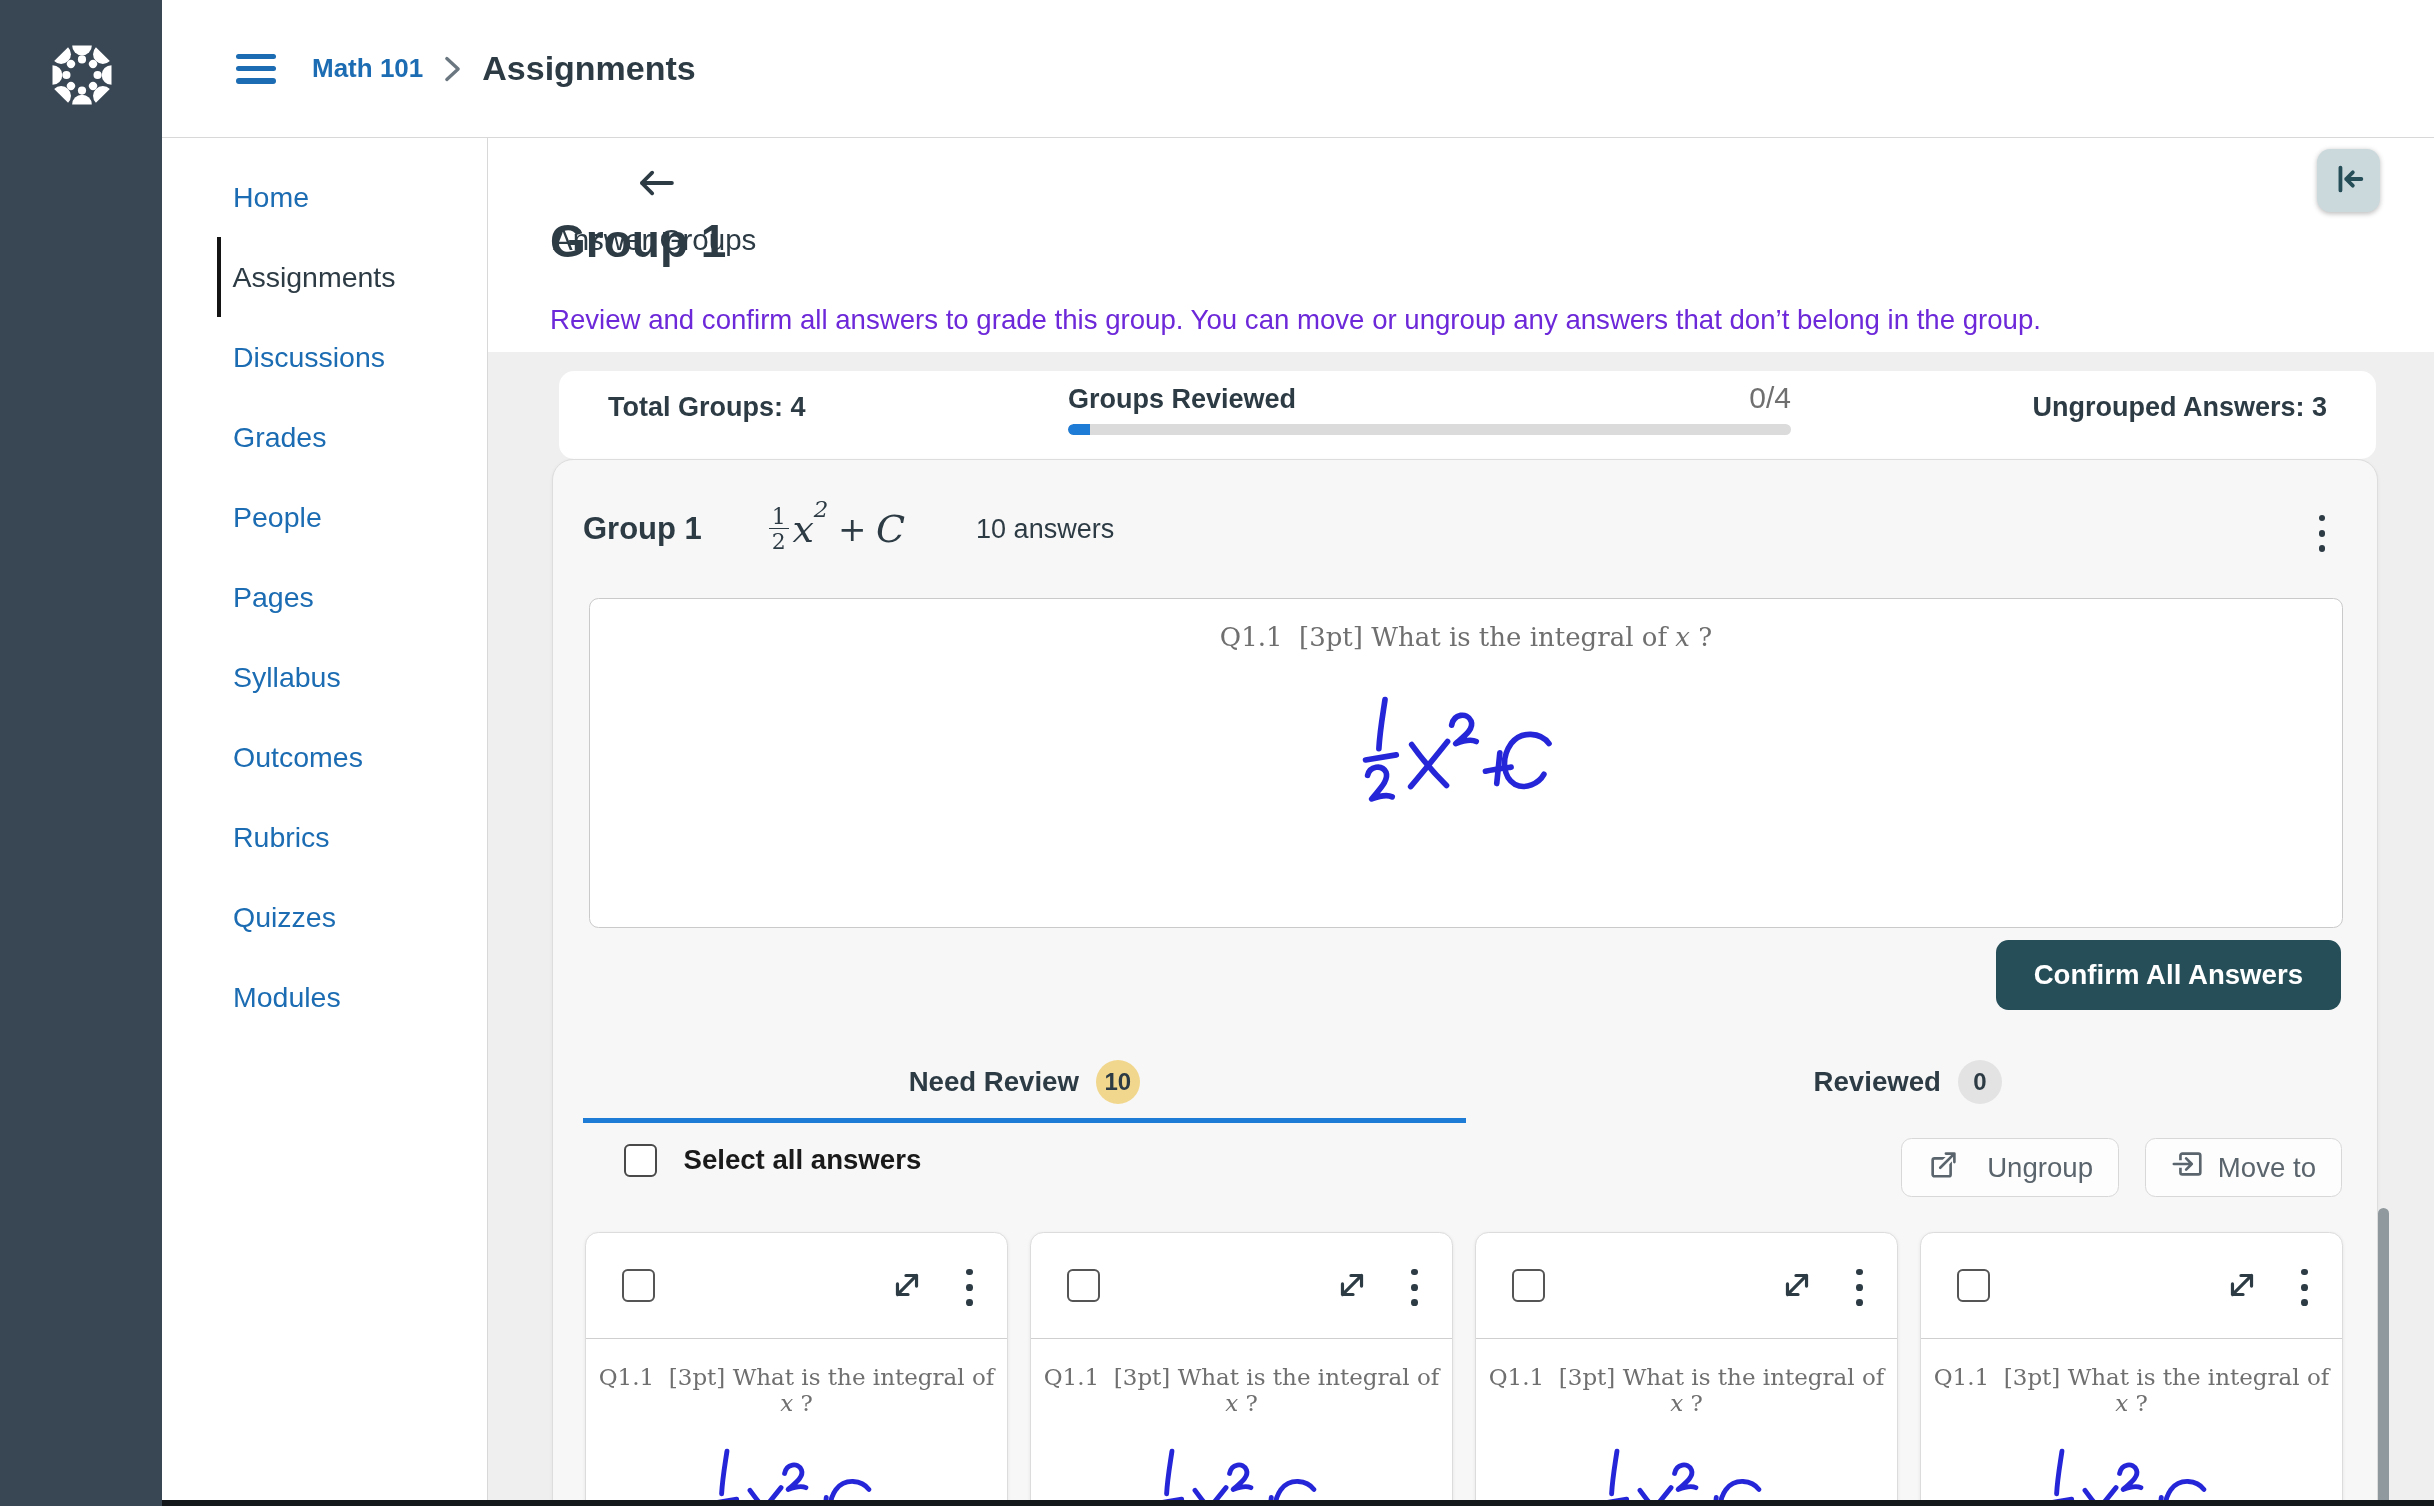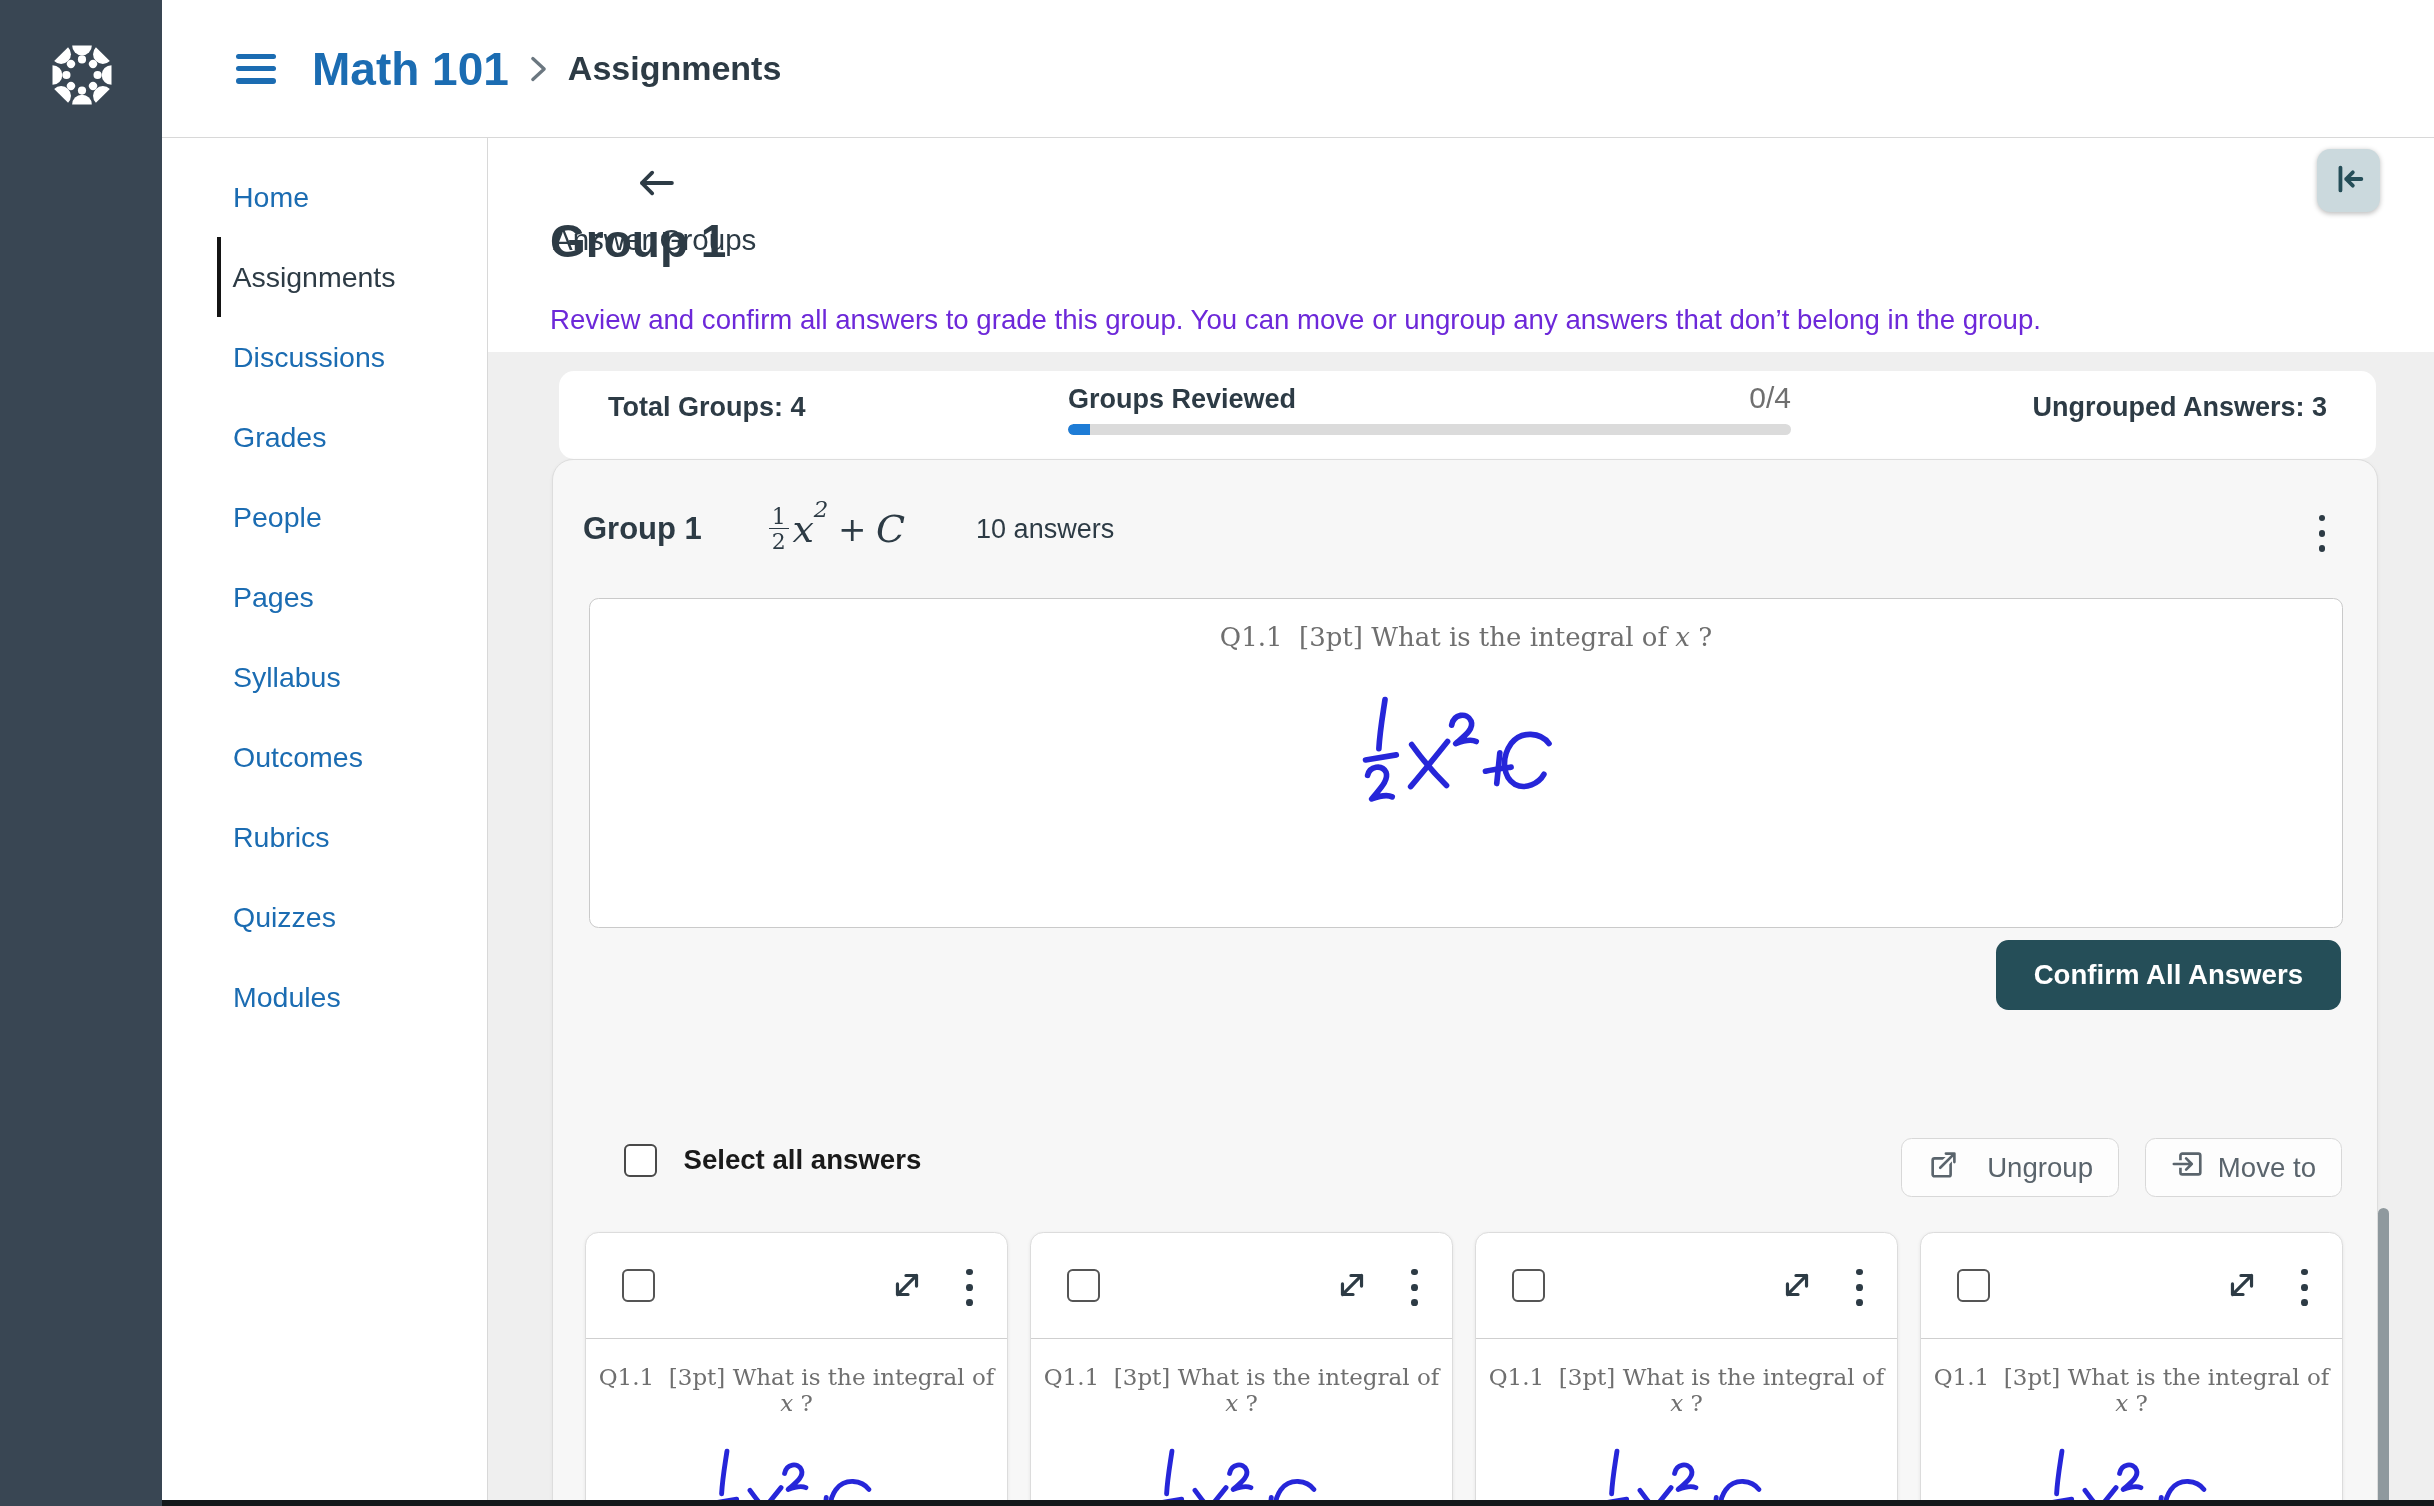--- a/index.html
+++ b/index.html
@@ -8,21 +8,21 @@
 
   
   .global-rail{position:absolute;left:0;top:0;width:162px;height:1507px;background:#394653;}
   .logo-wrap{position:absolute;left:41px;top:34px;width:82px;height:82px;}
 
   
   .top-header{position:absolute;left:162px;top:0;right:0;height:138px;background:#fff;
               display:flex;align-items:center;border-bottom:1.9px solid #d8d8d8;box-sizing:border-box;}
   .hamburger{margin-left:74px;width:40px;height:30px;display:flex;flex-direction:column;justify-content:space-between;cursor:pointer;}
   .hamburger span{display:block;height:5.2px;border-radius:2.9px;background:#1B6CB2;}
-  .crumb-course{margin-left:36px;font-size:46px;font-weight:700;color:#1B6CB2;cursor:pointer;}
+  .crumb-course{margin-left:36px;font-size:26px;font-weight:700;color:#1B6CB2;cursor:pointer;}
   .crumb-sep{margin:0 17px;display:flex;align-items:center;}
   .crumb-page{font-size:34px;font-weight:700;color:#2D3B45;}
 
   
   .course-nav{position:absolute;left:162px;top:138px;width:326px;bottom:0;background:#fff;
               border-right:1.9px solid #d8d8d8;box-sizing:border-box;padding-top:19px;}
   .nav-item{height:80px;display:flex;align-items:center;padding-left:71px;font-size:28.5px;color:#1B6CB2;cursor:pointer;box-sizing:border-box;}
   .nav-item.active{color:#2D3B45;margin-left:55px;padding-left:11.4px;border-left:4.8px solid #141414;}
 
   
@@ -261,20 +261,30 @@
           </div>
           <div class="preview-ink">
             <svg width="238" height="164" viewBox="0 0 230 160">
                 <use href="#ink-formula"></use>
               </svg>
           </div>
         </div>
 
         <button class="confirm-btn">Confirm All Answers</button>
 
+        <div class="tabs">
+          <div class="tab active">
+            <span>Need Review</span>
+            <span class="count count-warn">10</span>
+          </div>
+          <div class="tab">
+            <span>Reviewed</span>
+            <span class="count count-gray">0</span>
+          </div>
+        </div>
 
         <div class="toolbar">
           <div class="select-all">
             <span class="checkbox"></span>
             <span class="lbl">Select all answers</span>
           </div>
           <div class="tool-btn btn-ungroup">
             <span>
               <svg width="34" height="34" viewBox="0 0 36 36">
                   <rect x="6" y="12" width="19" height="19" rx="2" fill="none" stroke="#5A646C" stroke-width="2.8"></rect>

